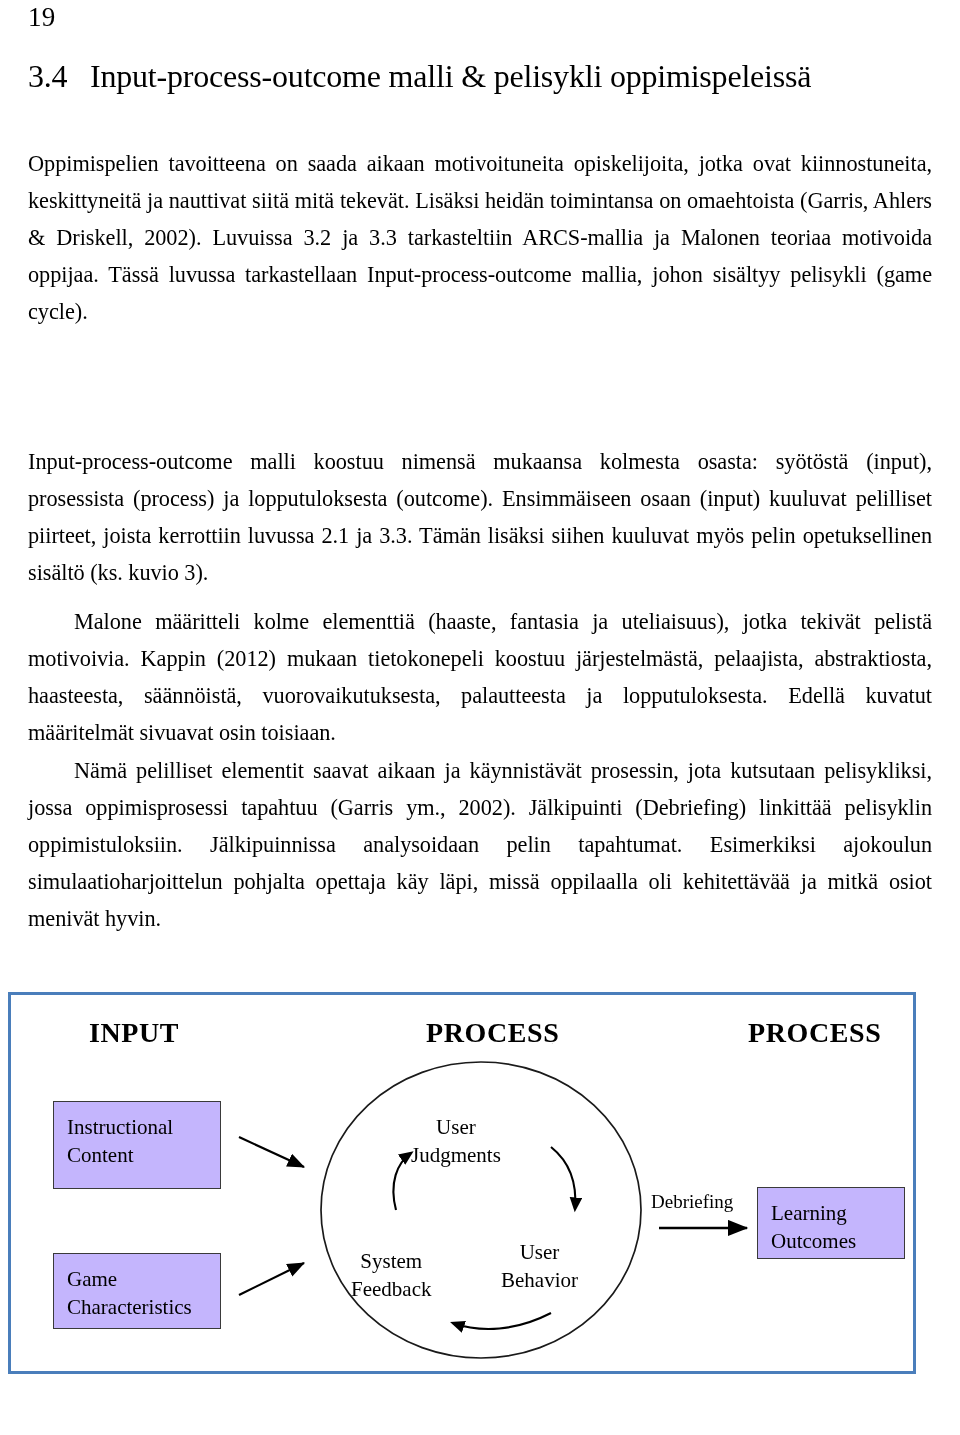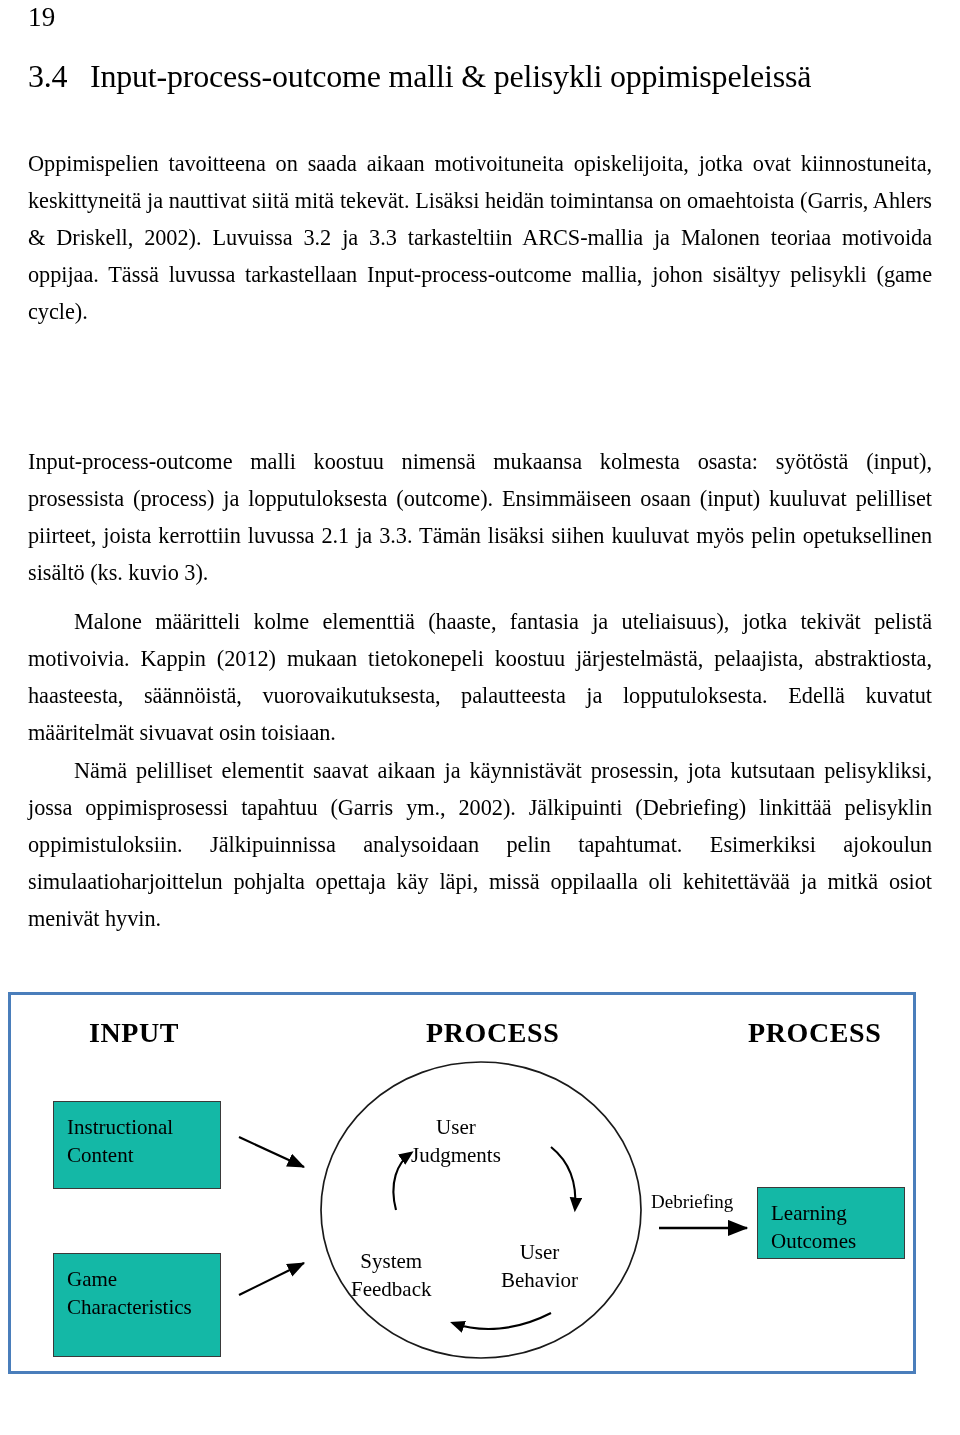--- a/index.html
+++ b/index.html
@@ -102,28 +102,28 @@
     white-space: nowrap;
   }
   .col-head.input   { left: 78px;  top: 22px; }
   .col-head.process { left: 415px; top: 22px; }
   .col-head.outcome { left: 737px; top: 22px; }
 
   .node-box {
     position: absolute;
     border: 1.6px solid #3a3a3a;
     box-sizing: border-box;
-    background: #14b8a6;
+    background: #c4b5fd;
     font-size: 21px;
     line-height: 28px;
     padding: 11px 9px 0 13px;
     white-space: nowrap;
   }
   .node-box.instructional { left: 42px;  top: 106px; width: 168px; height: 88px; }
-  .node-box.gamechar      { left: 42px;  top: 258px; width: 168px; height: 104px; }
+  .node-box.gamechar      { left: 42px;  top: 258px; width: 168px; height: 76px; }
   .node-box.learning      { left: 746px; top: 192px; width: 148px; height: 72px; }
 
   .cycle-label {
     position: absolute;
     font-size: 21px;
     line-height: 28px;
     white-space: nowrap;
     text-align: center;
   }
   .cycle-label.judgments { left: 400px; top: 118px; }

